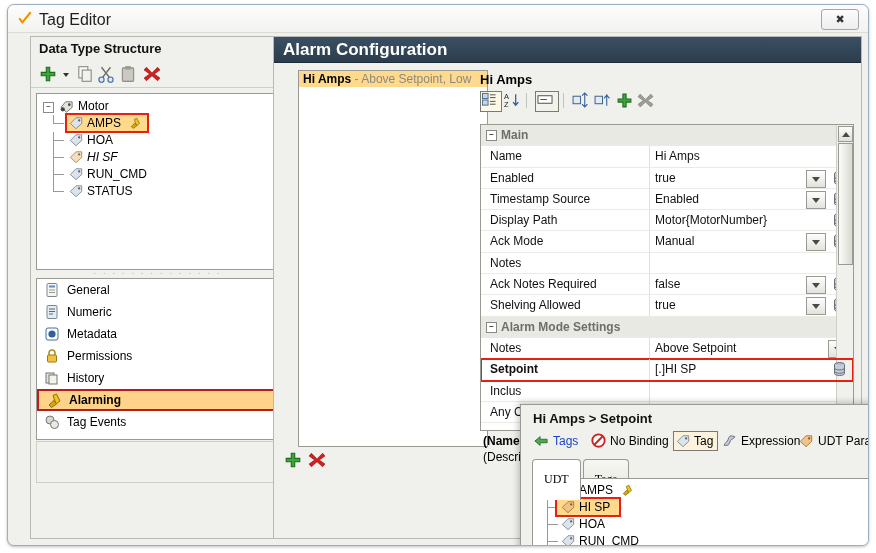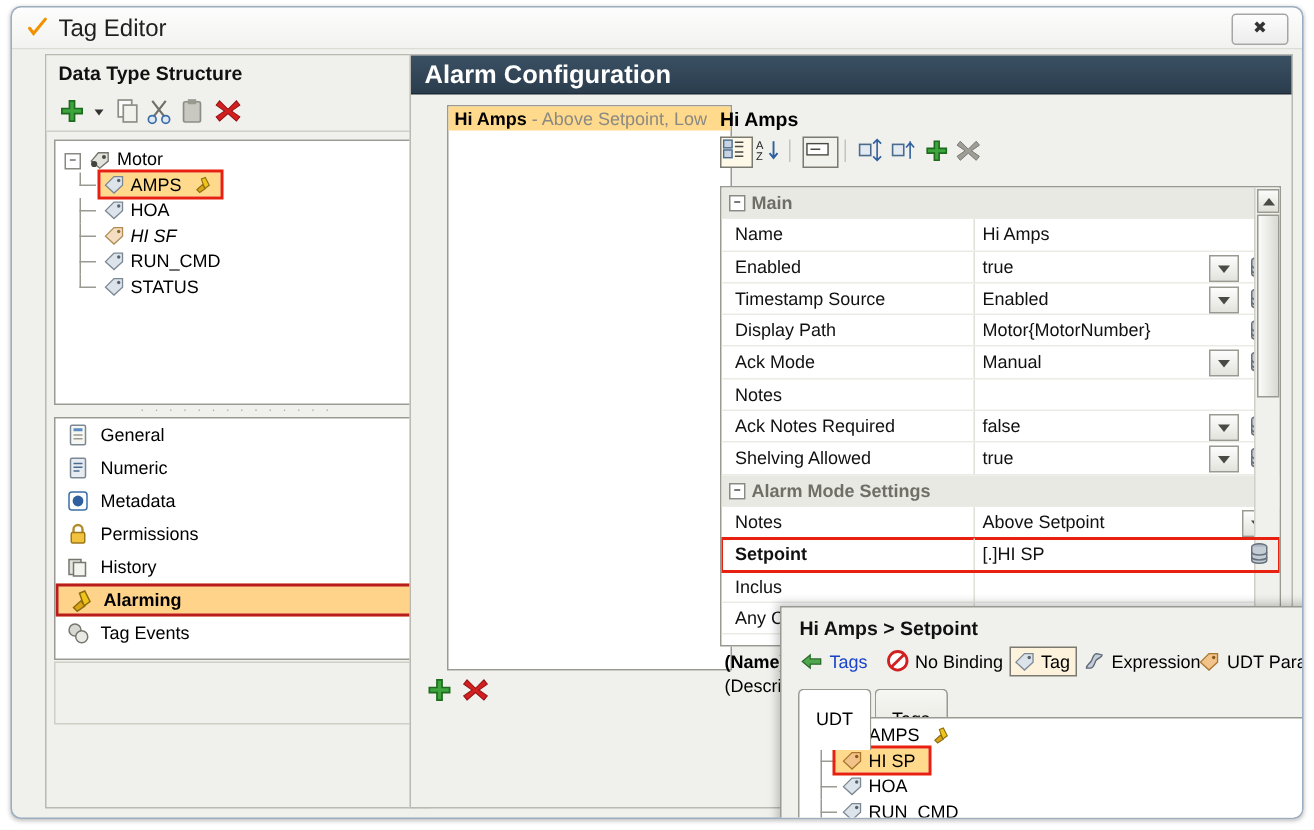--- a/index.html
+++ b/index.html
@@ -93,21 +93,21 @@
          background:#f0f0ec;border:1px solid #9a9a93;box-shadow:-2px -2px 6px rgba(0,0,0,.22);}
   .pop-title{font-weight:bold;font-size:13px;padding:6px 0 5px 12px;color:#111;}
   .pop-tools{height:22px;position:relative;font-size:12px;}
   .pt{position:absolute;top:0;height:20px;line-height:20px;white-space:nowrap;}
   .pt .lbl{margin-left:19px;}
   .pt.on{border:1px solid #7a7a72;background:#fdf3dc;height:18px;line-height:18px;}
   .pt .link{color:#1b43c8;}
   .tabs{position:absolute;left:11px;top:54px;height:20px;}
   .tab{float:left;height:19px;line-height:19px;padding:10px 11px;font-size:12px;
        border:1px solid #9a9a93;border-bottom:none;border-radius:4px 4px 0 0;
-       background:linear-gradient(#f6f6f2,#e4e4dd);margin-right:2px;}
+       background:linear-gradient(#f6f6f2,#e4e4dd);margin-right:2px;font-family:Liberation Serif, serif;}
   .tab.on{background:#fff;height:20px;position:relative;z-index:3;}
   .poptree{position:absolute;left:11px;top:73px;right:11px;bottom:4px;
            background:#fff;border:1px solid #9a9a93;overflow:hidden;}
   .icn{display:inline-block;vertical-align:-3px;}
 </style>
 </head>
 <body>
 
 <div class="app">
 

